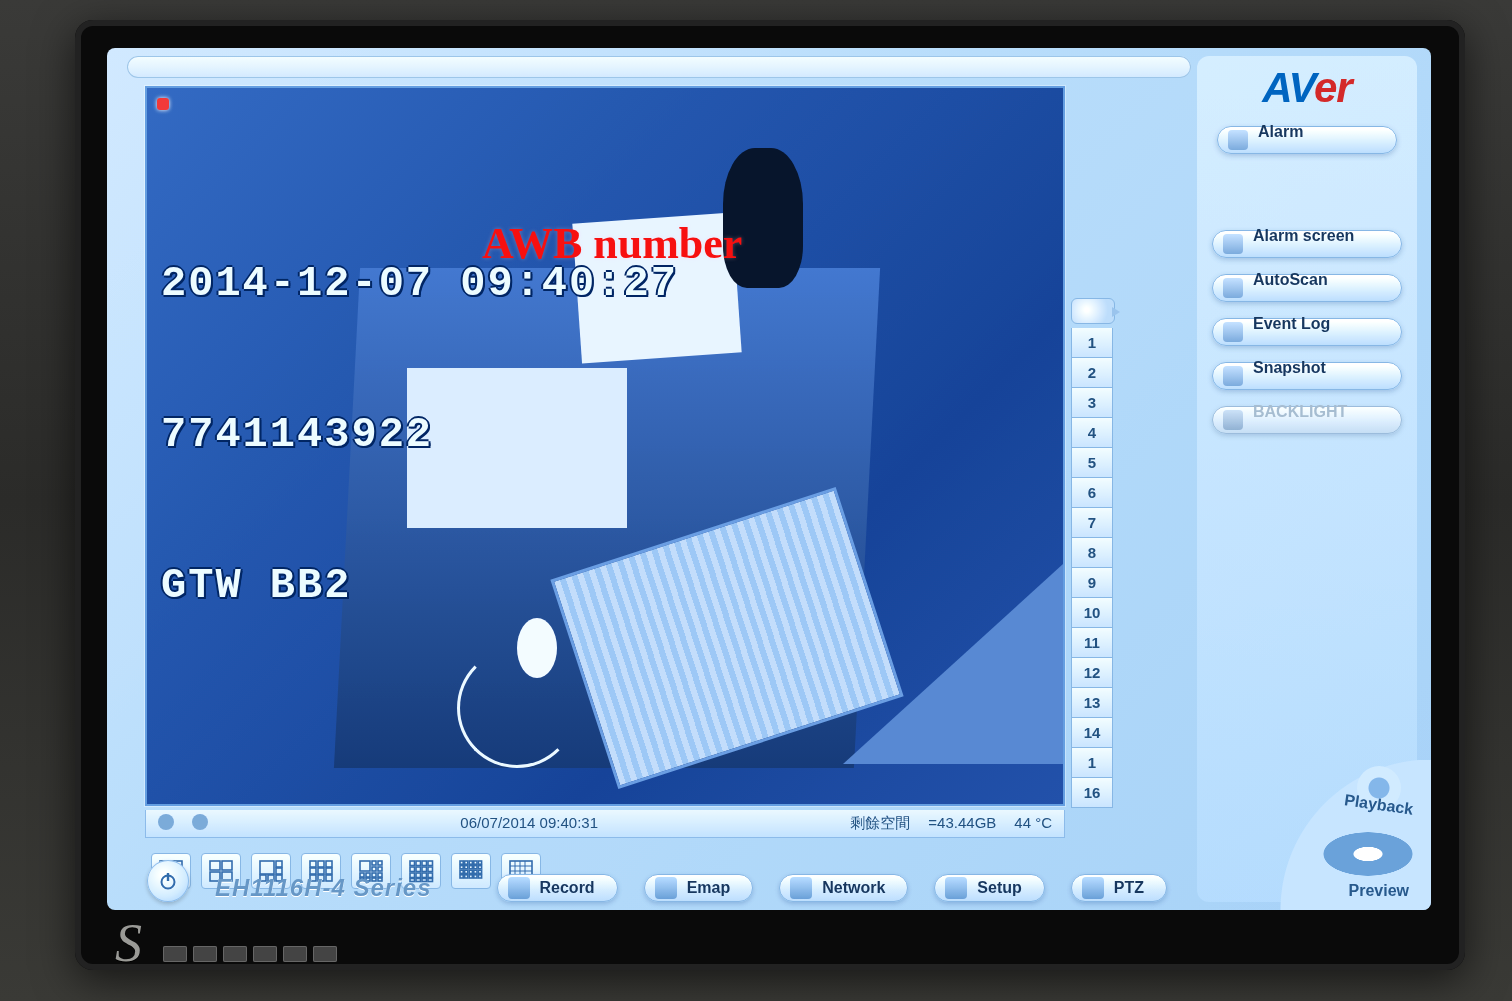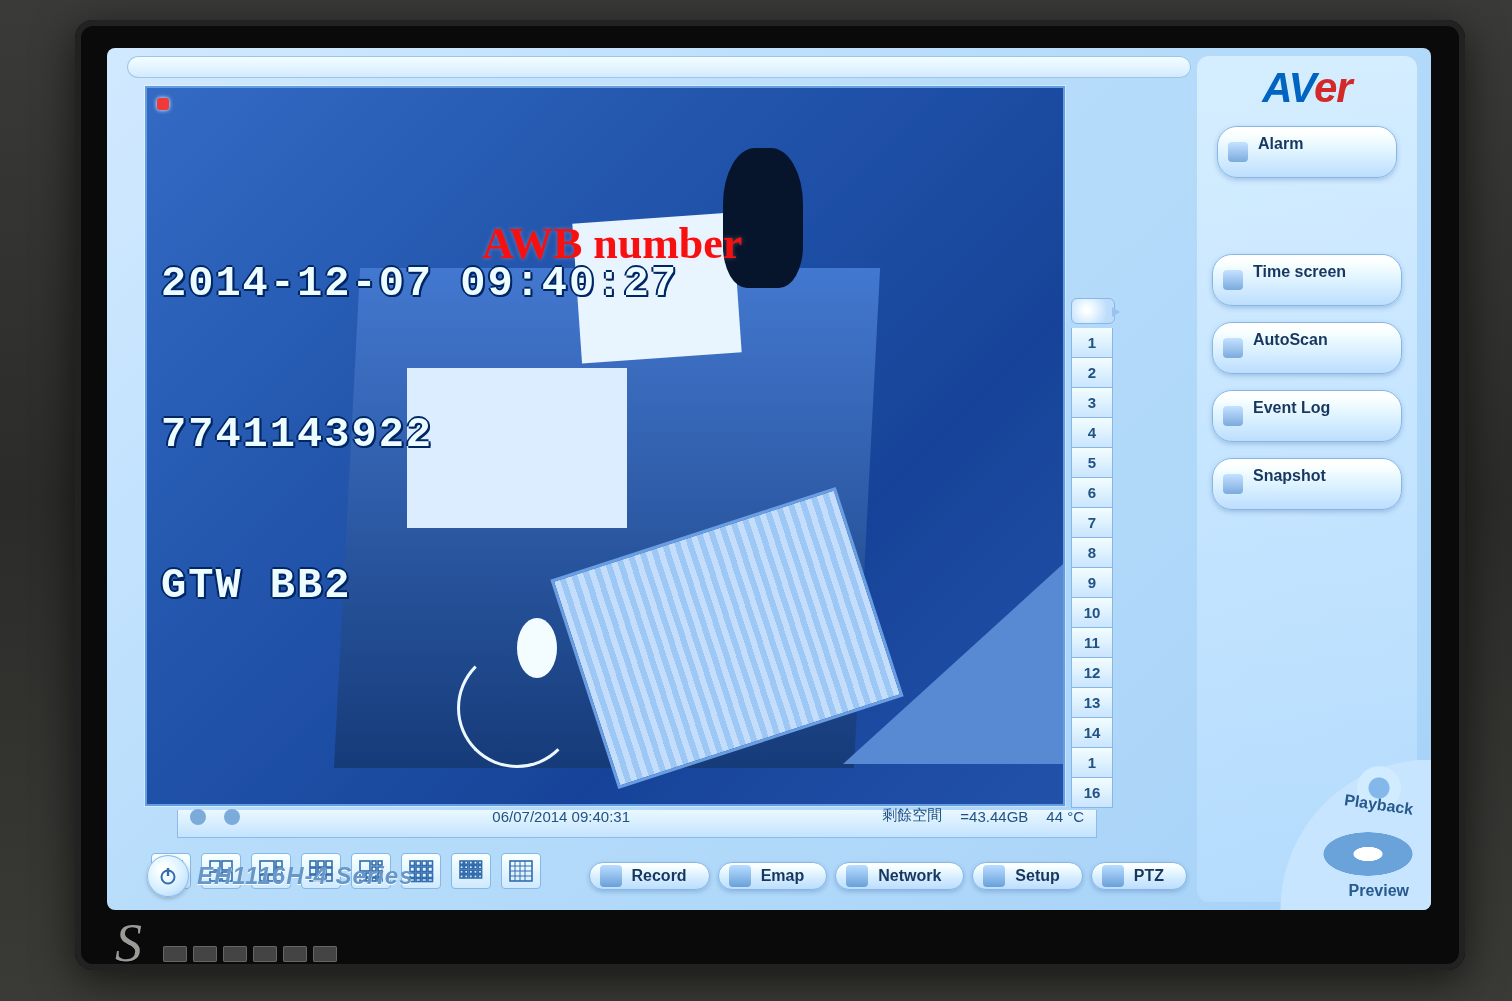--- a/index.html
+++ b/index.html
@@ -81,45 +81,45 @@
   }
   .anno.t1 { left:620px; top:72px; }
   .anno.t2 { left:335px; top:130px; }
   .anno.t3 { left:270px; top:188px; }
 
   .rec-dot { position:absolute; left:10px; top:10px; width:12px; height:12px; background:#e04040; border-radius:3px; box-shadow:0 0 4px #fff;}
 
   
   .statusbar {
     position:absolute; left:38px; top:762px; width:920px; height:28px;
-    display:flex; align-items:flex-end; padding:12px 12px; gap:18px;
+    display:flex; align-items:flex-start; padding:4px 12px; gap:18px;
     background: linear-gradient(180deg,#e6f2ff,#c2def6);
     border:1px solid #8fb8e0; border-top:none;
-    font-size:15px; color:#2a547c;margin-left:32px;
+    font-size:15px; color:#2a547c;
   }
   .statusbar .sp { flex:1; }
   .statusbar .mini-icon { width:16px; height:16px; border-radius:50%; background:#7fa8d0; display:inline-block;}
 
   
   .layoutbar {
     position:absolute; left:38px; top:800px; width:920px; height:46px;
     display:flex; align-items:center; gap:10px; padding:0 6px;
   }
   .layout-btn {
     width:40px; height:36px; background: linear-gradient(180deg,#f4fbff,#cde4f8);
     border:1px solid #8ab4dc; border-radius:4px;
     display:grid; place-items:center;
   }
   .layout-btn svg { width:26px; height:24px; }
   .layout-btn rect { fill:none; stroke:#3a6ca4; stroke-width:1.6; }
 
   
   .cmdbar {
-    position:absolute; left:28px; right:232px; bottom:8px; height:52px;
-    display:flex; align-items:center; gap:8px; padding:0 12px;
+    position:absolute; left:28px; right:252px; bottom:8px; height:52px;
+    display:flex; align-items:flex-end; gap:26px; padding:0 12px;
   }
   .power {
     width:42px; height:42px; border-radius:50%;
     background: radial-gradient(circle at 40% 35%, #fff, #cfe6fb 60%, #9ec8ee);
     box-shadow: inset 0 0 0 1px #8fb8e0, 0 2px 4px rgba(0,0,0,.2);
     display:grid; place-items:center; color:#3a6ca4; font-size:20px;
   }
   .model {
     font-family: Arial; font-weight:bold; font-style:italic;
     color:#6b95be; font-size:24px; text-shadow:0 1px 0 #fff;
@@ -147,21 +147,21 @@
     border-radius:12px;
   }
   .logo {
     font-family: Arial; font-weight:900; font-style:italic;
     font-size:42px; color:#0a64b4;
     margin:8px 0 6px;
     letter-spacing:-1px;
   }
   .logo span.red { color:#c43030; font-style:italic;}
   .side-btn {
-    width:180px; height:52px; margin:8px 0;
+    width:180px; height:28px; margin:8px 0;
     background: linear-gradient(180deg,#fff,#d8ebfc 55%,#bcd9f4);
     border-radius:20px; border:1px solid #8ab4dc;
     display:flex; align-items:center; padding:0 14px 16px 40px;
     font-size:16px; color:#1e3a5c; font-weight:600;
     position:relative;
     box-shadow: 0 2px 5px rgba(40,80,140,.25), inset 0 1px 0 #fff;
   }
   .side-btn::before{
     content:""; position:absolute; left:10px; top:50%; transform:translateY(-50%);
     width:20px; height:20px; border-radius:4px;
@@ -427,30 +427,33 @@
 
     <div class="sidebar">
       <div class="logo">
         <span>AV</span><span class="red">er</span>
       </div>
       <div class="side-btn">
           <span>Alarm</span>
         </div>
       <div class="side-gap"></div>
       <div class="side-btn large">
-          <span>Time screen</span>
+          <span>Alarm screen</span>
         </div>
       <div class="side-btn large">
           <span>AutoScan</span>
         </div>
       <div class="side-btn large">
           <span>Event Log</span>
         </div>
       <div class="side-btn large">
           <span>Snapshot</span>
+        </div>
+      <div class="side-btn large disabled">
+          <span>BACKLIGHT</span>
         </div>
     </div>
 
     <div class="wedge">
       <div class="reel"></div>
       <div class="lbl pb">Playback</div>
       <div class="eye"></div>
       <div class="lbl pv">Preview</div>
     </div>
 

